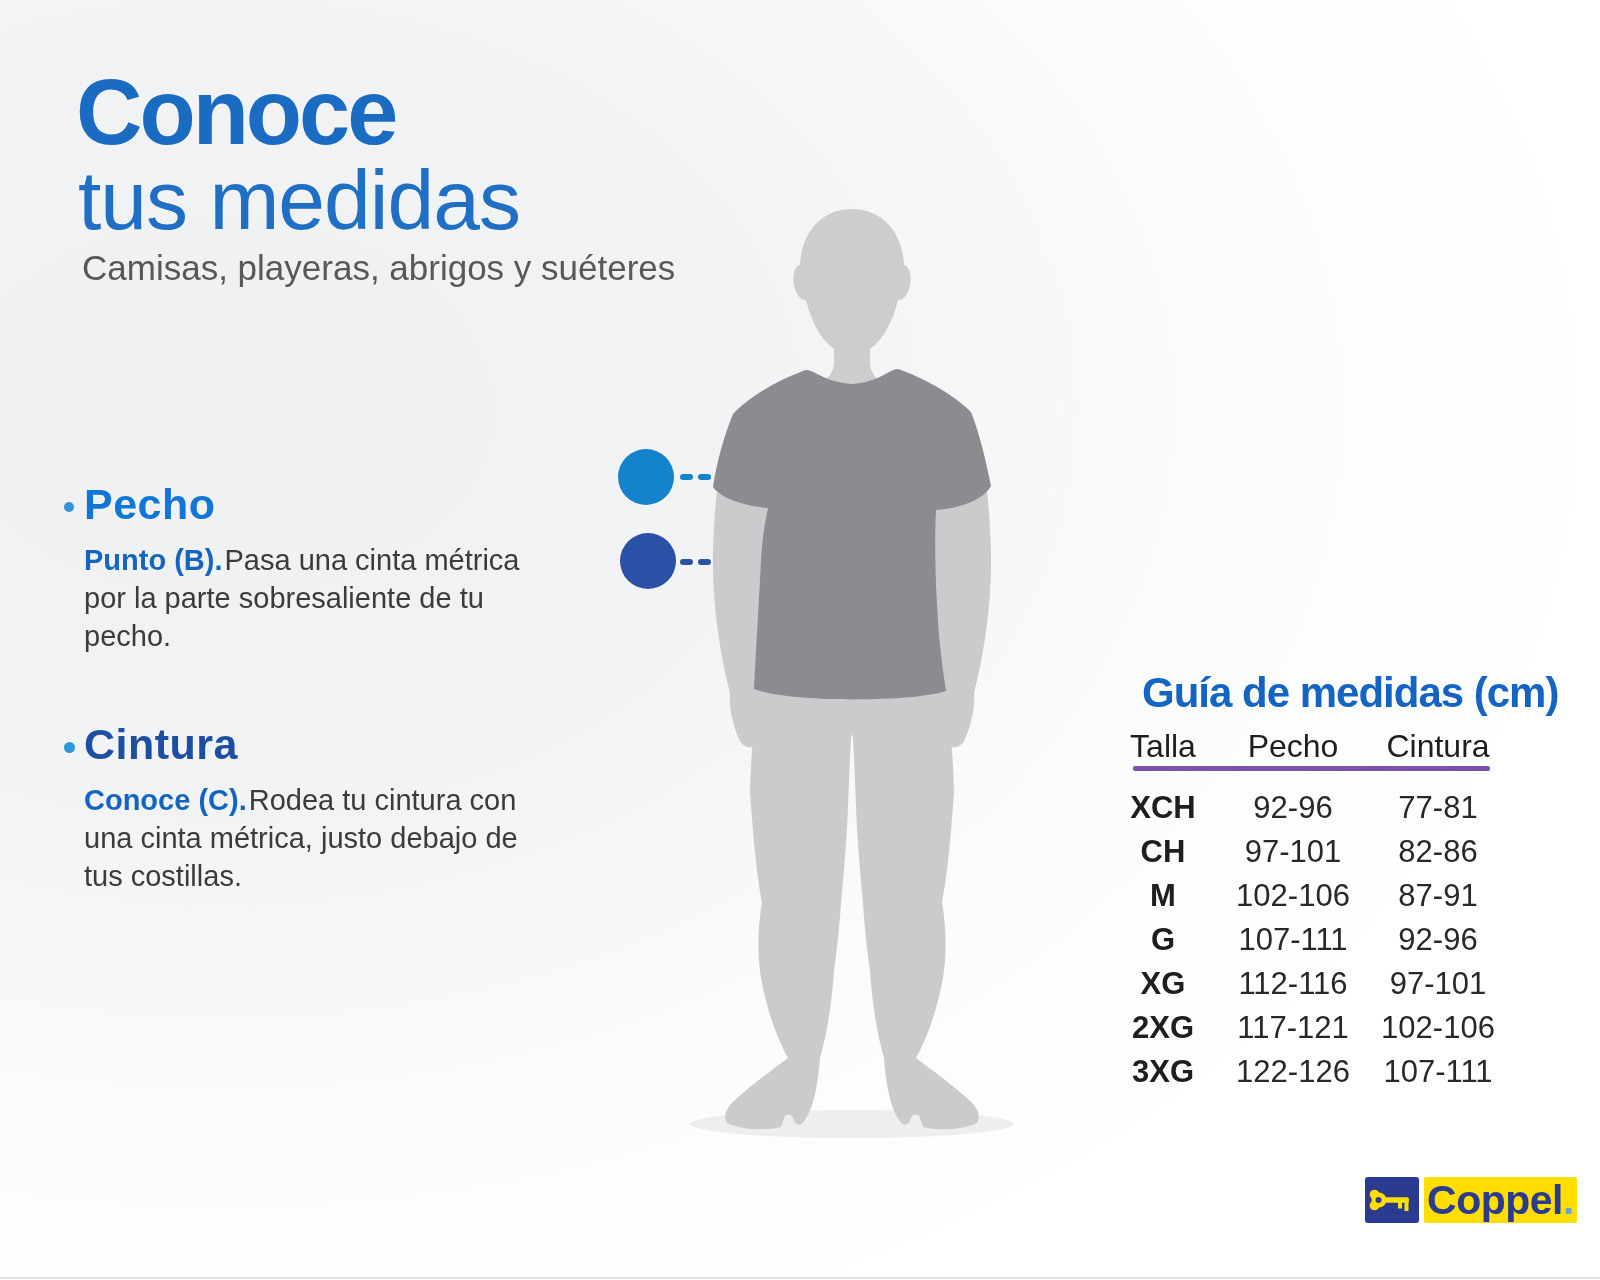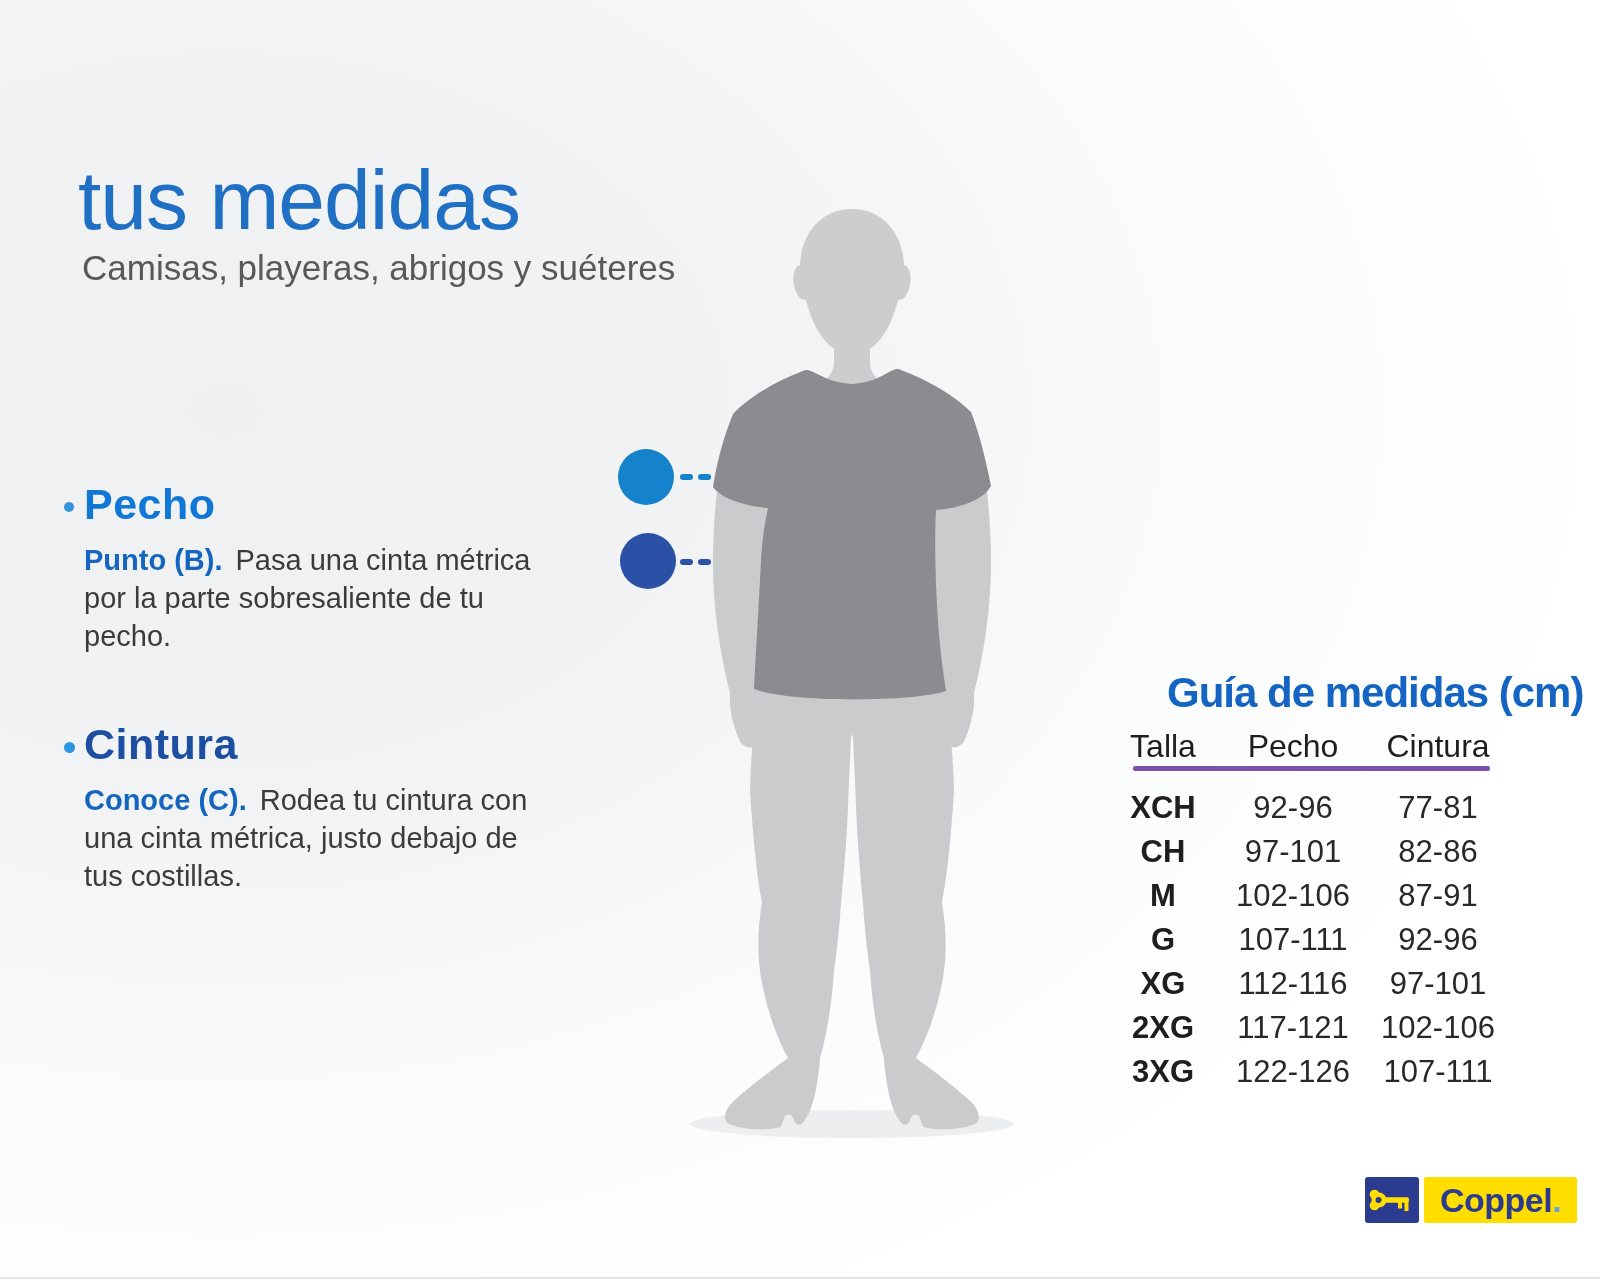--- a/index.html
+++ b/index.html
@@ -35,34 +35,34 @@
     font-size:43px;font-weight:bold;line-height:1.05;letter-spacing:.5px;
   }
   .heading-pecho{top:482px;color:#1177d7;}
   .heading-cintura{top:722px;color:#1c4fa2;}
   .sec-body{
     position:absolute;left:84px;width:470px;
     font-size:29px;line-height:38px;color:#3b3b3d;
   }
   .body-pecho{top:541px;}
   .body-cintura{top:781px;}
-  .punto-label{font-weight:bold;color:#1565c0;margin-right:13px;}
+  .punto-label{font-weight:bold;color:#1565c0;margin-right:2px;}
   
   .marker{position:absolute;border-radius:50%;width:56px;height:56px;}
   .marker-b{left:618px;top:449px;background:#1583cc;}
   .marker-c{left:620px;top:533px;background:#2b51a6;}
   .dash{position:absolute;width:13px;height:6px;border-radius:3px;}
   .dash-b{background:#1583cc;top:474px;}
   .dash-c{background:#2b51a6;top:559px;}
   .dash-x1{left:680px;} .dash-x2{left:698px;}
   
   .figure-svg{position:absolute;left:640px;top:195px;width:440px;height:950px;}
   
   .table-title{
-    position:absolute;left:1167px;top:669px;
+    position:absolute;left:1142px;top:669px;
     font-size:42px;font-weight:bold;letter-spacing:-1px;color:#1464c4;
   }
   .thead{
     position:absolute;left:1108px;top:728px;width:400px;
     display:flex;font-size:32px;font-weight:normal;color:#1f1d20;
   }
   .thead span{display:block;text-align:center;}
   .col1{width:110px;} .col2{width:150px;} .col3{width:140px;}
   .trule{
     position:absolute;left:1133px;top:766px;width:357px;height:5px;
@@ -76,34 +76,35 @@
   .logo-key-box{
     position:absolute;left:1365px;top:1177px;width:54px;height:46px;
     background:#2b3b90;border-radius:3px;
   }
   .logo-name-box{
     position:absolute;left:1424px;top:1177px;width:153px;height:46px;
     background:#ffde00;border-radius:2px;
     display:flex;align-items:center;justify-content:center;
   }
   .logo-text{
-    font-size:34px;font-weight:bold;color:#2b3b90;letter-spacing:-.5px;
+    font-size:41px;font-weight:bold;color:#2b3b90;letter-spacing:-.5px;
     line-height:46px;
   }
   .logo-period{color:#63a5da;}
   .bottom-line{
     position:absolute;left:0;top:1277px;width:1600px;height:2px;
     background:#e3e4e6;
   }
 </style>
 </head>
 <body>
 
 <div id="canvas">
 
+  <div class="title1">Conoce</div>
   <div class="title2">tus medidas</div>
   <div class="subtitle">Camisas, playeras, abrigos y suéteres</div>
 
   <span class="bullet bullet-pecho"></span>
   <div class="sec-heading heading-pecho">Pecho</div>
   <div class="sec-body body-pecho"><span class="punto-label">Punto (B).</span><span>Pasa una cinta métrica por la parte sobresaliente de tu pecho.</span></div>
 
   <span class="bullet bullet-cintura"></span>
   <div class="sec-heading heading-cintura">Cintura</div>
   <div class="sec-body body-cintura"><span class="punto-label">Conoce (C).</span><span>Rodea tu cintura con una cinta métrica, justo debajo de tus costillas.</span></div>

